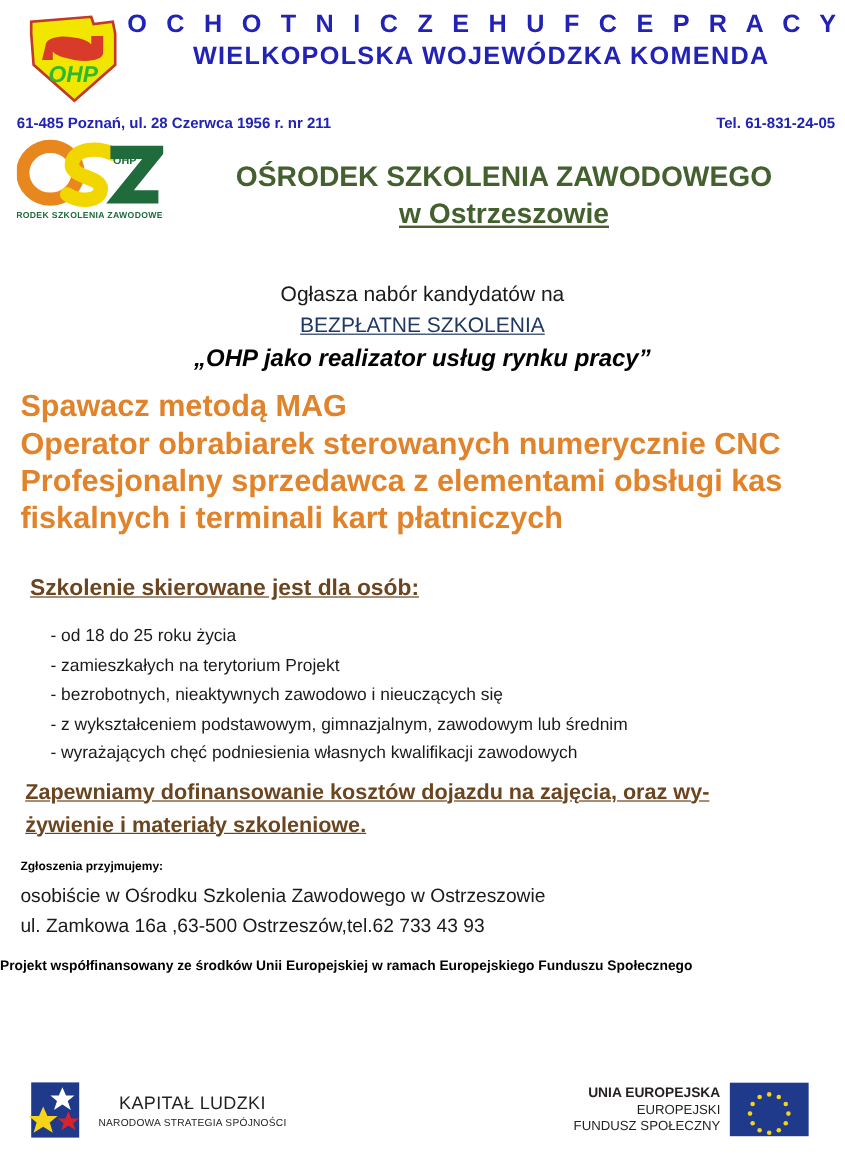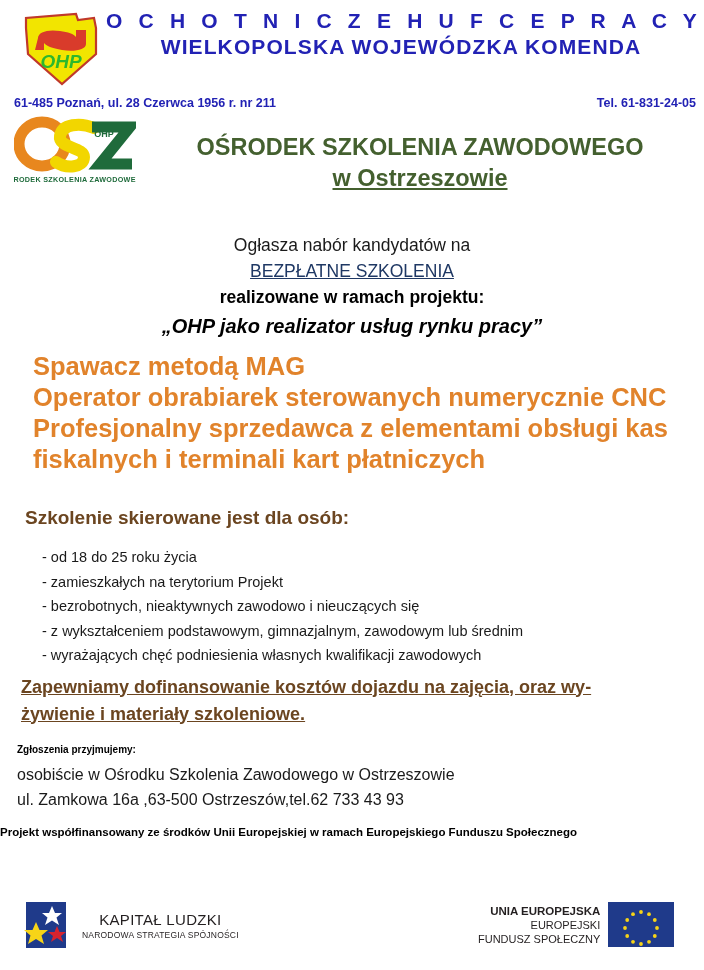--- a/index.html
+++ b/index.html
@@ -121,38 +121,39 @@
     font-size: 20px;
     line-height: 30px;
     font-weight: bold;
     font-style: italic;
     color: #000;
   }
 
   
   .courses {
     margin-top: 10px;
-    padding-left: 33px;
+    padding-left: 17px;
     padding-right: 10px;
   }
   .course {
     color: #E1832B;
     font-weight: bold;
     font-size: 25.5px;
     line-height: 31px;
   }
 
   
   .target-heading {
     margin-top: 30px;
     margin-left: 25px;
     color: #6B4520;
     font-weight: bold;
     font-size: 19px;
     line-height: 26px;
+    text-decoration: underline;
     display: inline-block;
   }
   .bullets {
     margin-top: 14px;
     padding-left: 42px;
   }
   .bullet {
     font-size: 14.5px;
     line-height: 24.5px;
     color: #1a1a1a;
@@ -283,21 +284,20 @@
 
   <div class="osz-title">
     <div class="t1">OŚRODEK SZKOLENIA ZAWODOWEGO</div>
     <div class="t2">w Ostrzeszowie</div>
   </div>
 </div>
 
 <div class="intro">
   <div class="i1">Ogłasza nabór kandydatów na</div>
   <div class="i2">BEZPŁATNE SZKOLENIA</div>
-  <div class="i3">realizowane w ramach projektu:</div>
   <div class="i4">„OHP jako realizator usług rynku pracy”</div>
 </div>
 
 <div class="courses">
   <div class="course">Spawacz metodą MAG</div>
   <div class="course">Operator obrabiarek sterowanych numerycznie CNC</div>
   <div class="course">Profesjonalny sprzedawca z elementami obsługi kas</div>
   <div class="course">fiskalnych i terminali kart płatniczych</div>
 </div>
 

